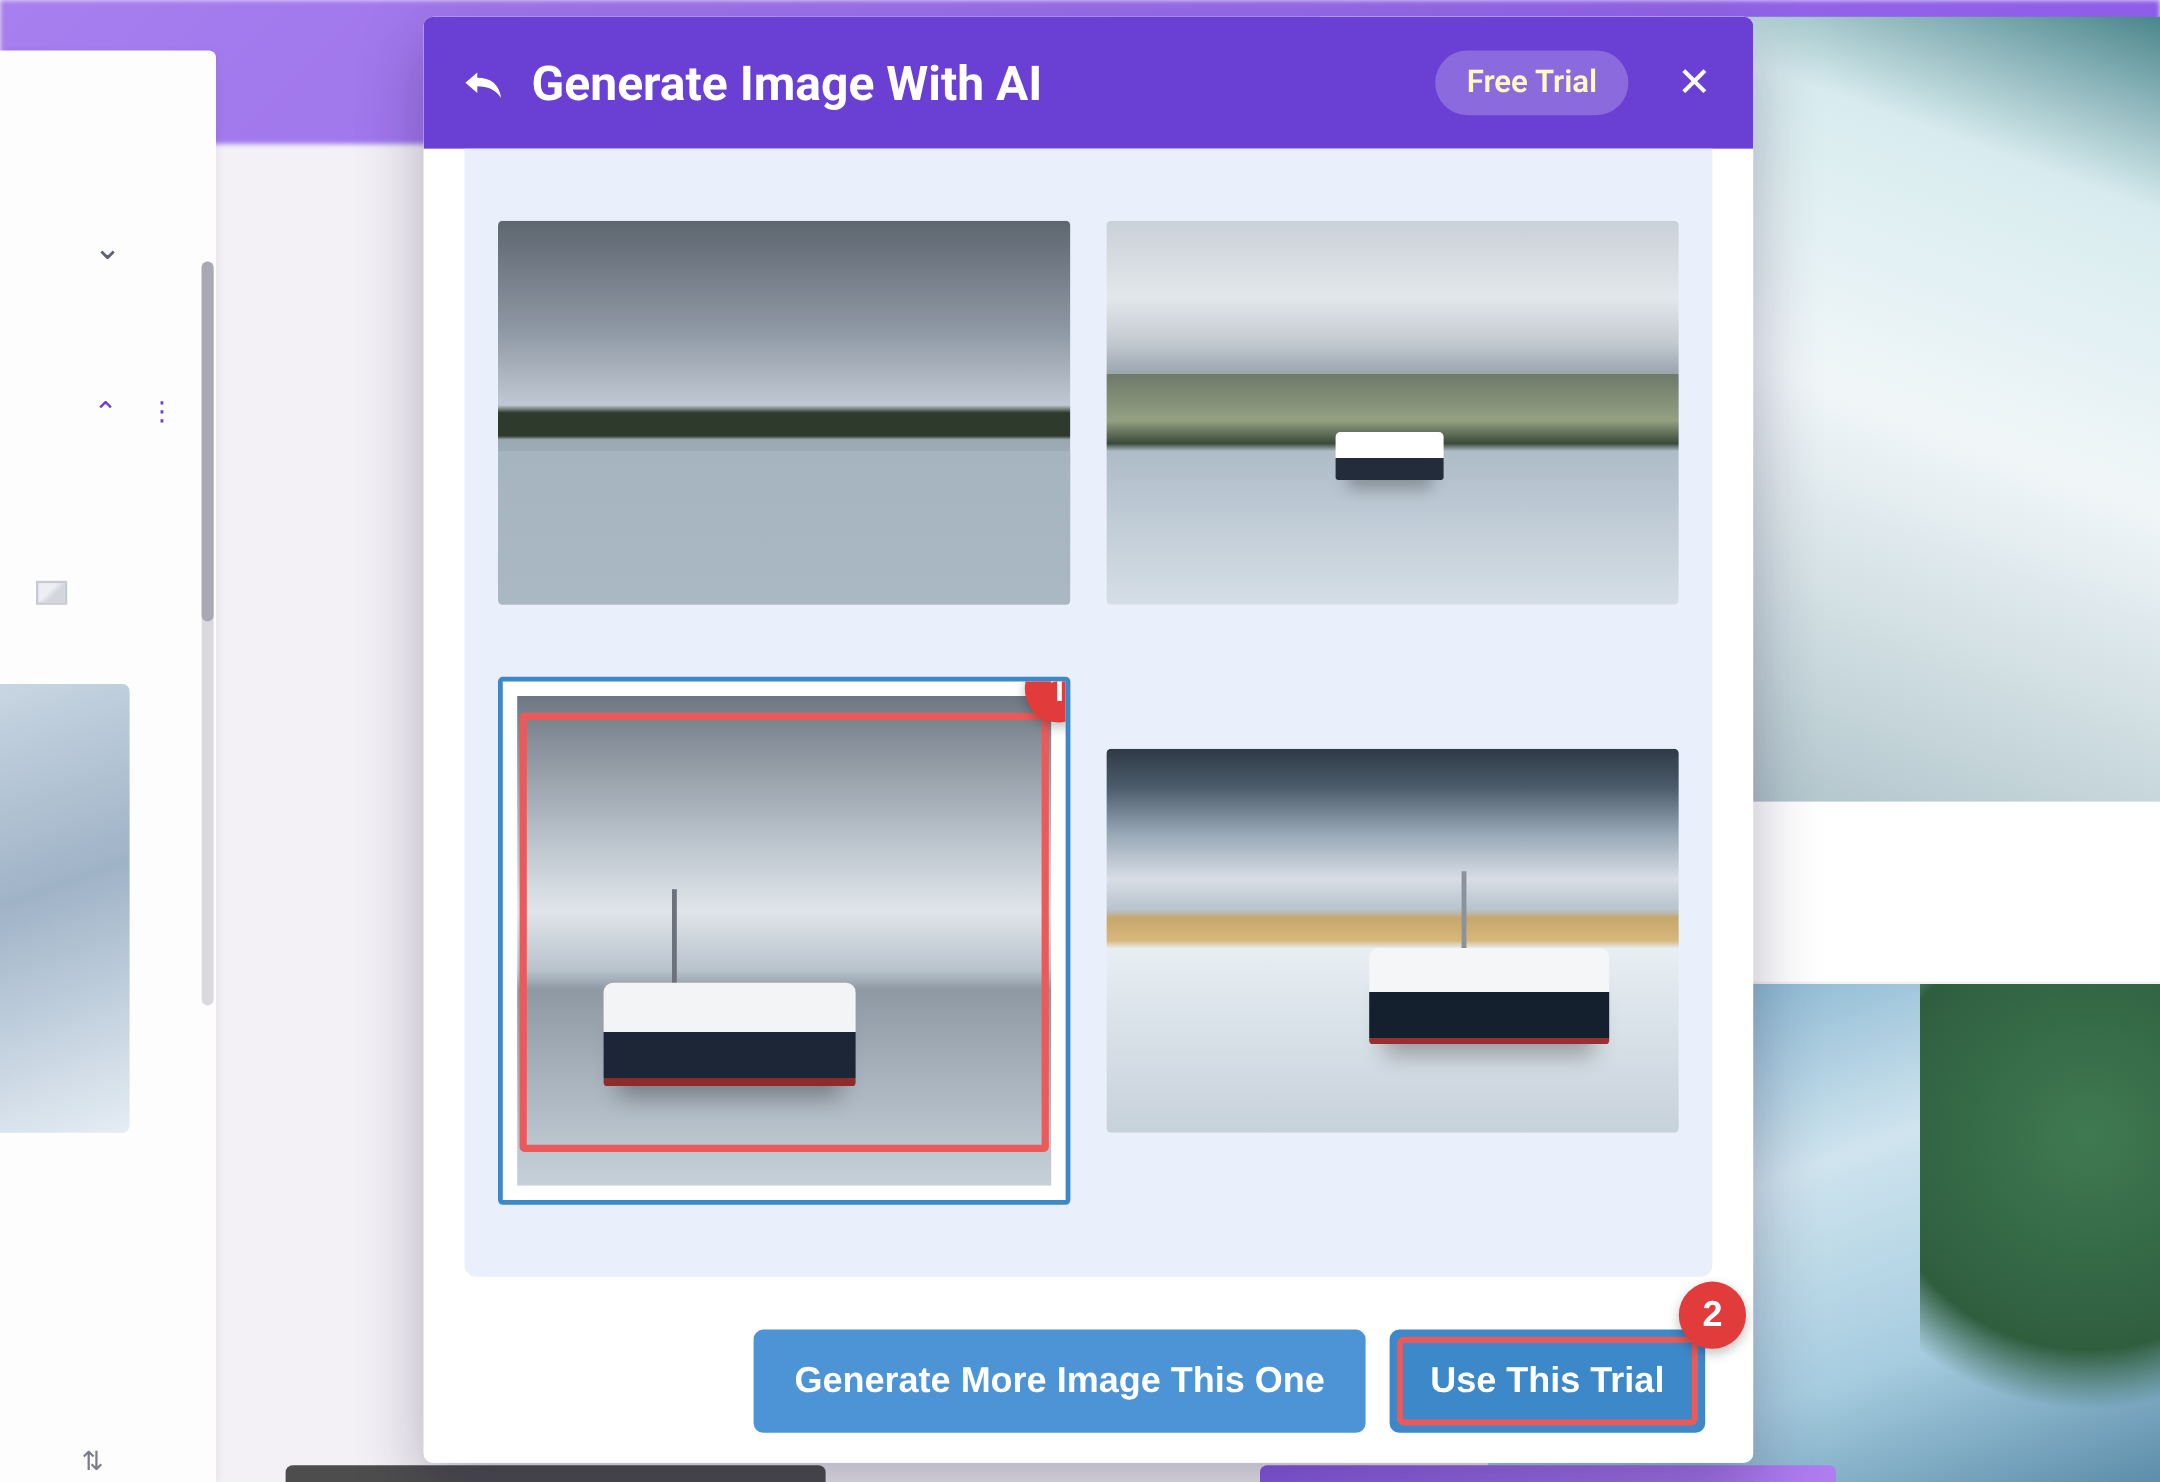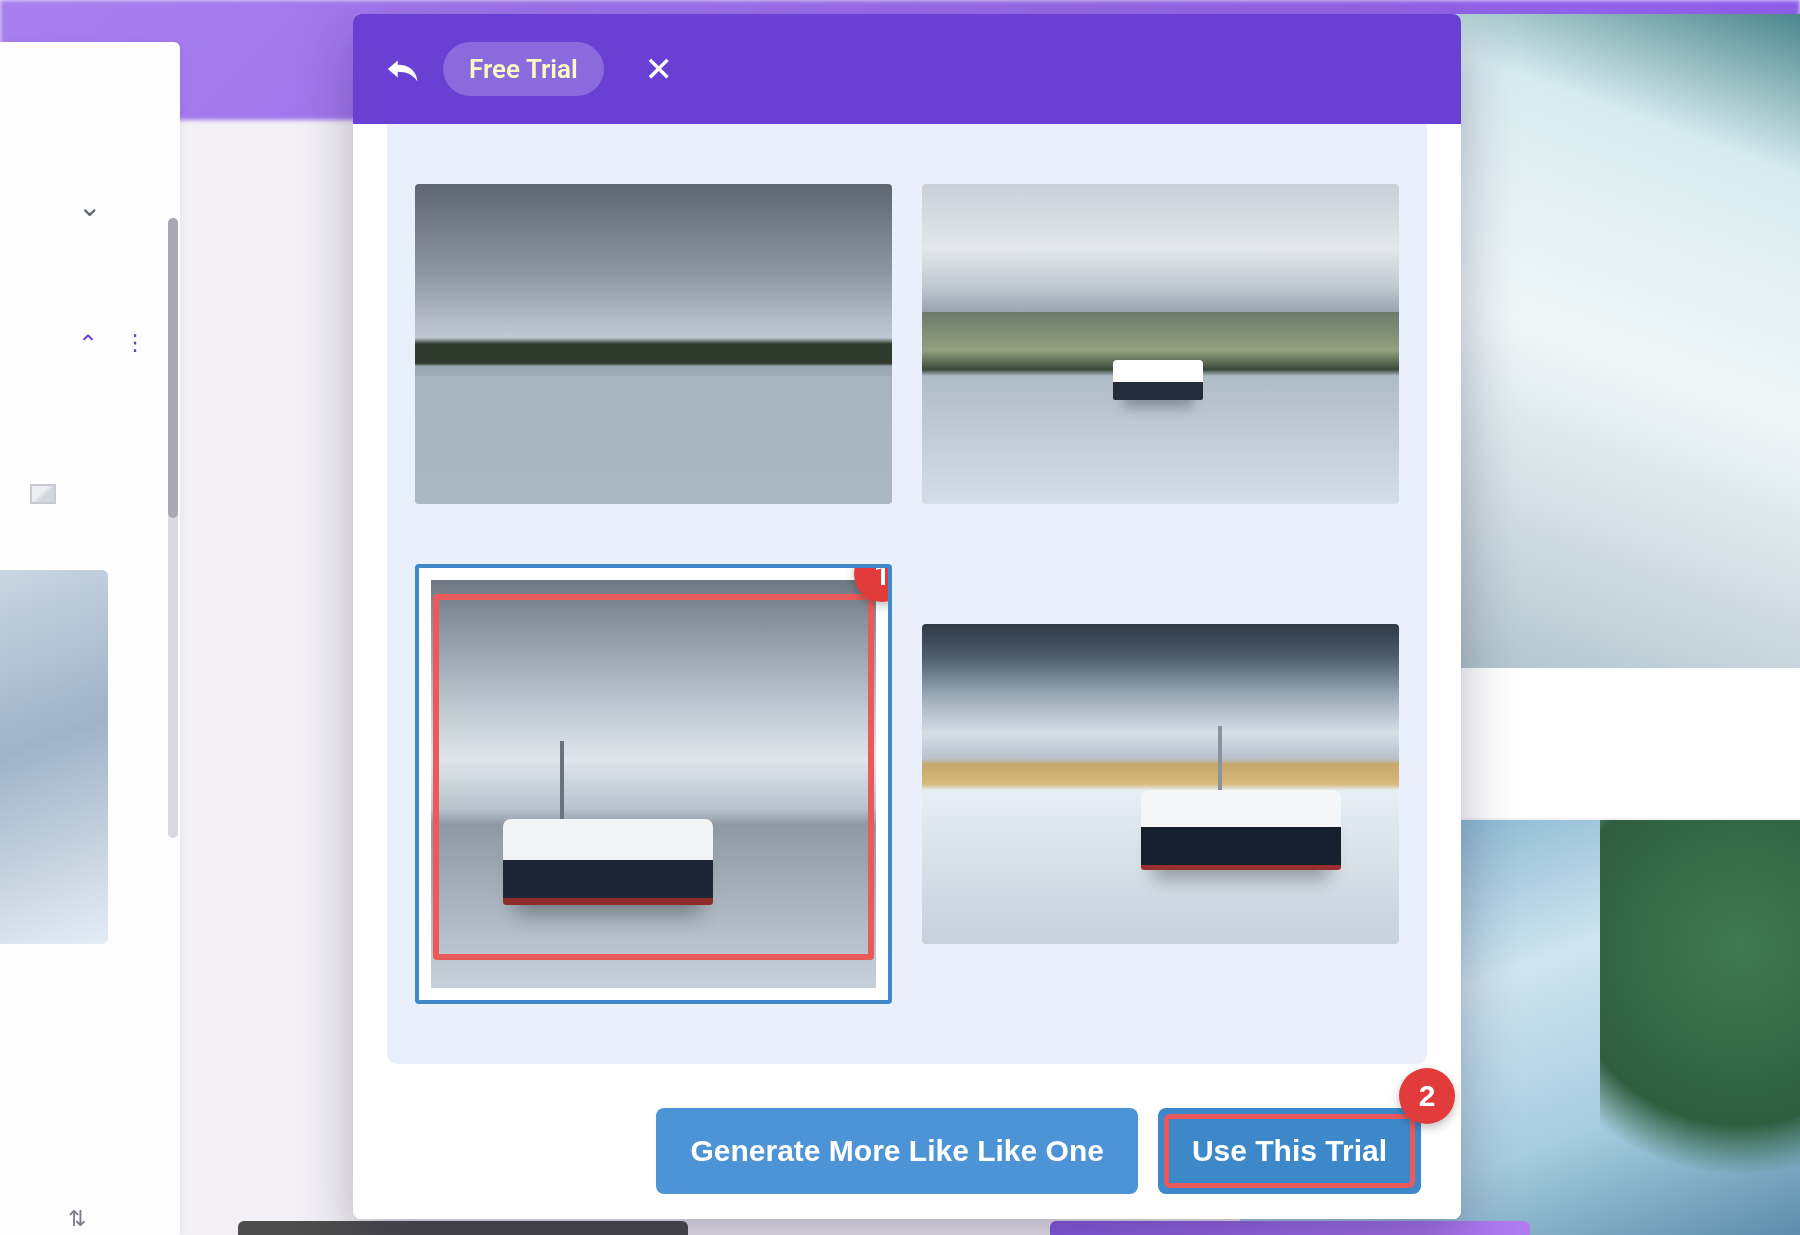--- a/index.html
+++ b/index.html
@@ -121,20 +121,21 @@
 </div>
 
 <div class="modal">
 
   <div class="modal-header">
     <div class="hdr-back">
       <svg viewBox="0 0 24 20">
         <path d="M9 4 L2 10 L9 16 L9 12 C15 12 20 14 23 19 C22 11 17 7 9 7 Z"></path>
       </svg>
     </div>
+    <div class="hdr-title">Generate Image With AI</div>
     <div class="hdr-badge">Free Trial</div>
     <div class="hdr-close">
       <span>✕</span>
     </div>
   </div>
 
   <div class="modal-body">
     <div class="gallery-card">
       <div class="grid">
 
@@ -153,21 +154,21 @@
         </div>
 
         <div class="tile" style="align-self:center;">
           <div class="inner pic-d"></div>
         </div>
 
       </div>
     </div>
 
     <div class="actions">
-      <button class="btn btn-secondary">Generate More Like Like One</button>
+      <button class="btn btn-secondary">Generate More Image This One</button>
 
       <button class="btn btn-primary">
         <span>Use This Trial</span>
         <span class="anno-frame two"></span>
         <span class="anno-badge two">2</span>
       </button>
     </div>
   </div>
 </div>
 

